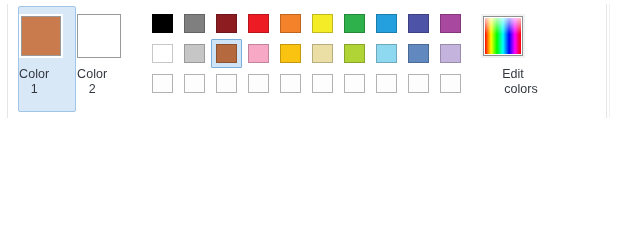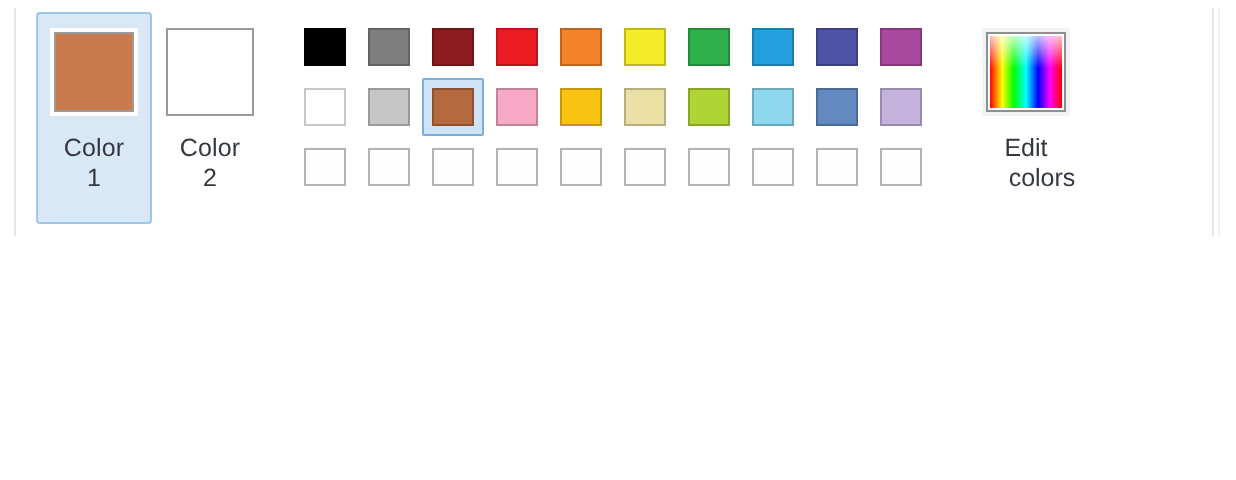--- a/index.html
+++ b/index.html
@@ -41,21 +41,21 @@
     display: flex;
     align-items: flex-start;
     margin-left: 18px;
     margin-top: 6px;
   }
   .color-slot {
     width: 58px;
     height: 106px;
     display: flex;
     flex-direction: column;
-    align-items: center;
+    align-items: flex-start;
     box-sizing: border-box;
     border: 1px solid transparent;
     border-radius: 2px;
     padding-top: 7px;
   }
   .color-slot.selected {
     background: #d9e8f7;
     border: 1px solid #9fc6e8;
   }
   .color-chip {
@@ -117,21 +117,20 @@
   }
 
   
   .edit-colors {
     margin-left: 14px;
     margin-top: 6px;
     width: 66px;
     height: 106px;
     display: flex;
     flex-direction: column;
-    align-items: center;
     box-sizing: border-box;
     border: 1px solid transparent;
     border-radius: 2px;
     padding-top: 7px;
   }
   .rainbow-chip {
     width: 44px;
     height: 44px;
     box-sizing: border-box;
     border: 2px solid #f2f2f2;

